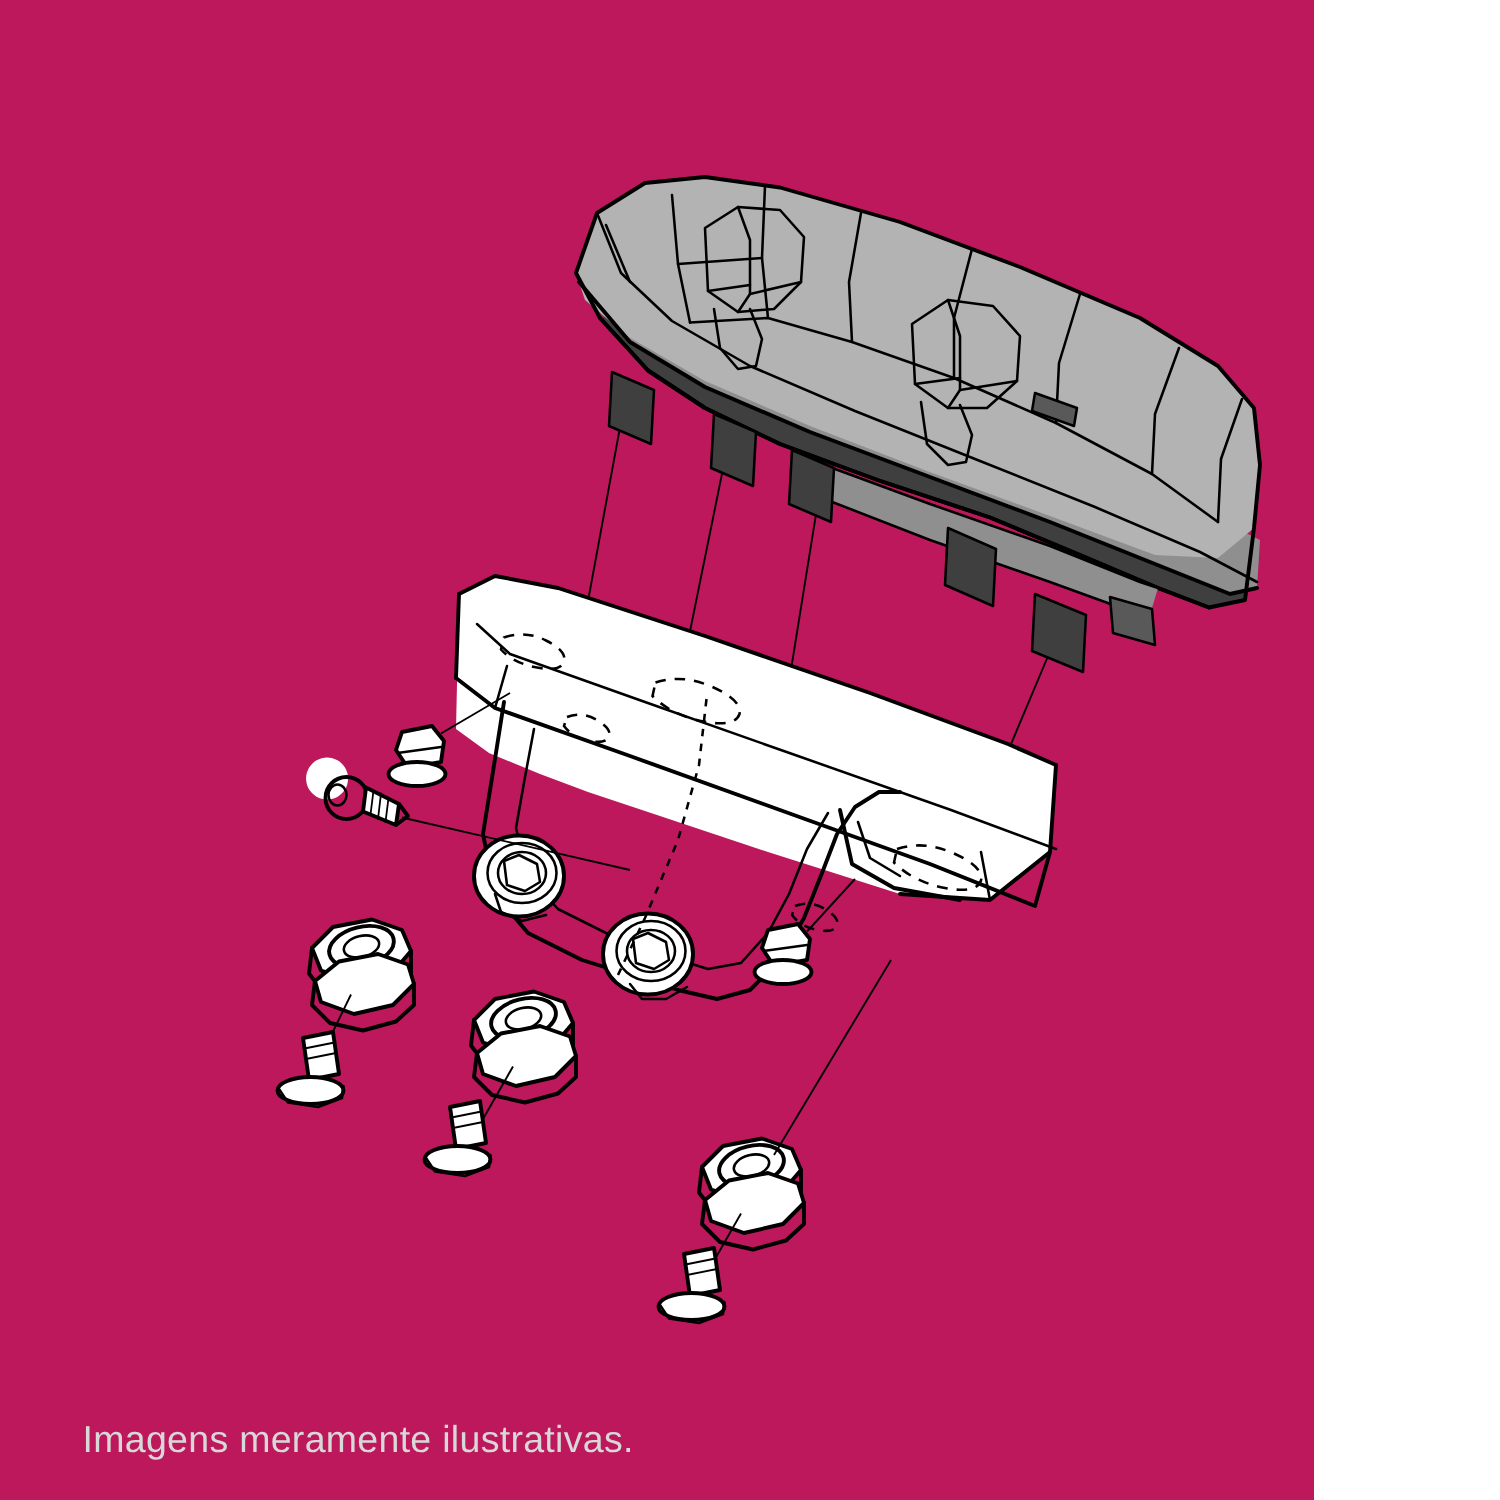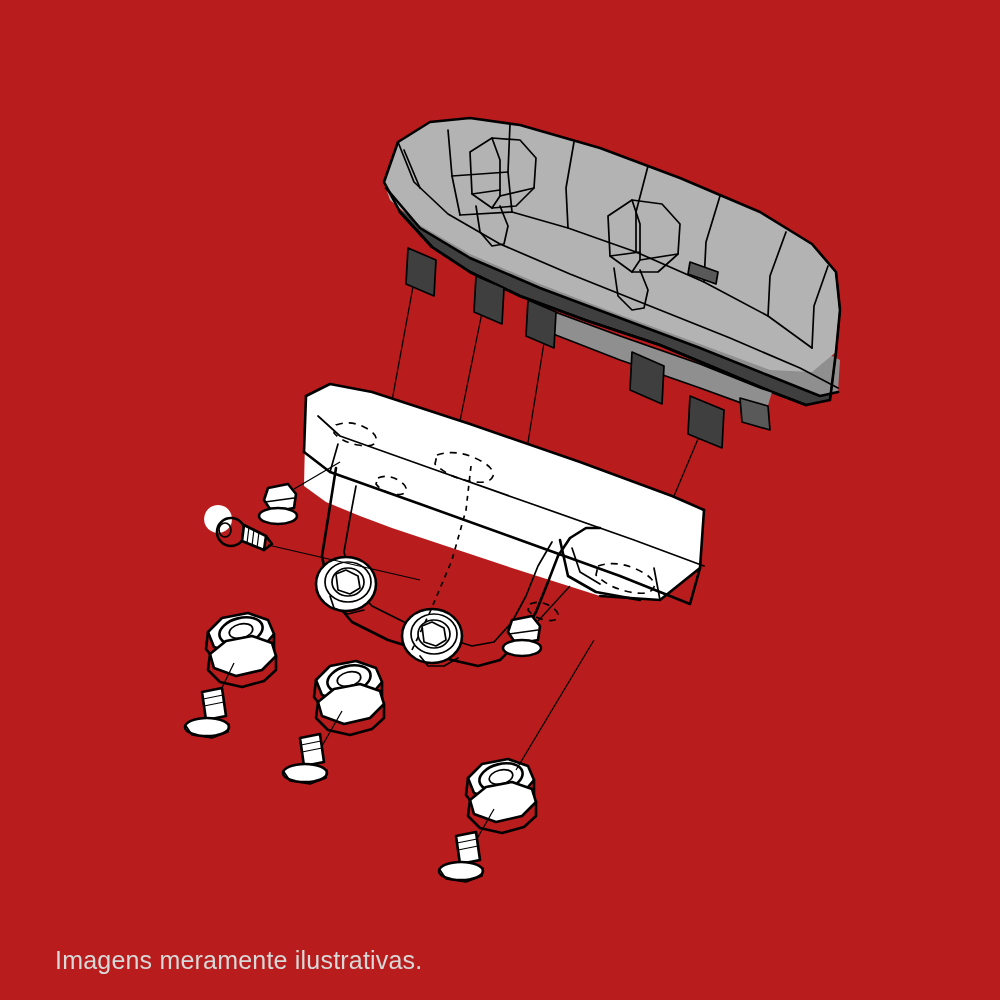--- a/index.html
+++ b/index.html
@@ -2,23 +2,23 @@
 <html><head>
 <meta charset="utf-8">
 <style>
   html, body {
     margin: 0;
     padding: 0;
     background: #ffffff;
   }
   #root {
     position: relative;
-    width: 1000px;
+    width: 876px;
     height: 1000px;
-    background: #b91c1c;
+    background: #be185d;
     overflow: hidden;
     font-family: "Liberation Sans", sans-serif;
   }
   #diagram {
     position: absolute;
     left: 0;
     top: 0;
     width: 1000px;
     height: 1000px;
     display: block;

